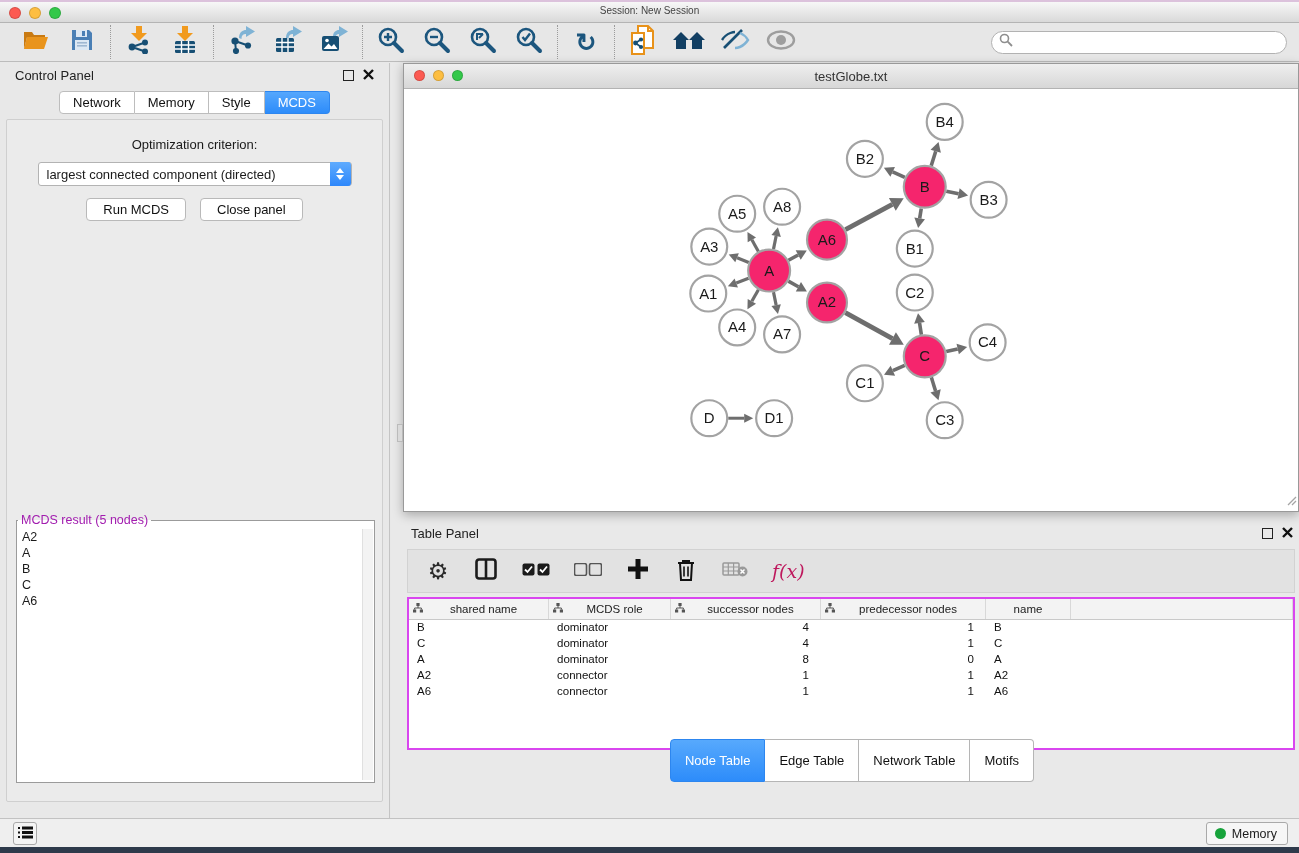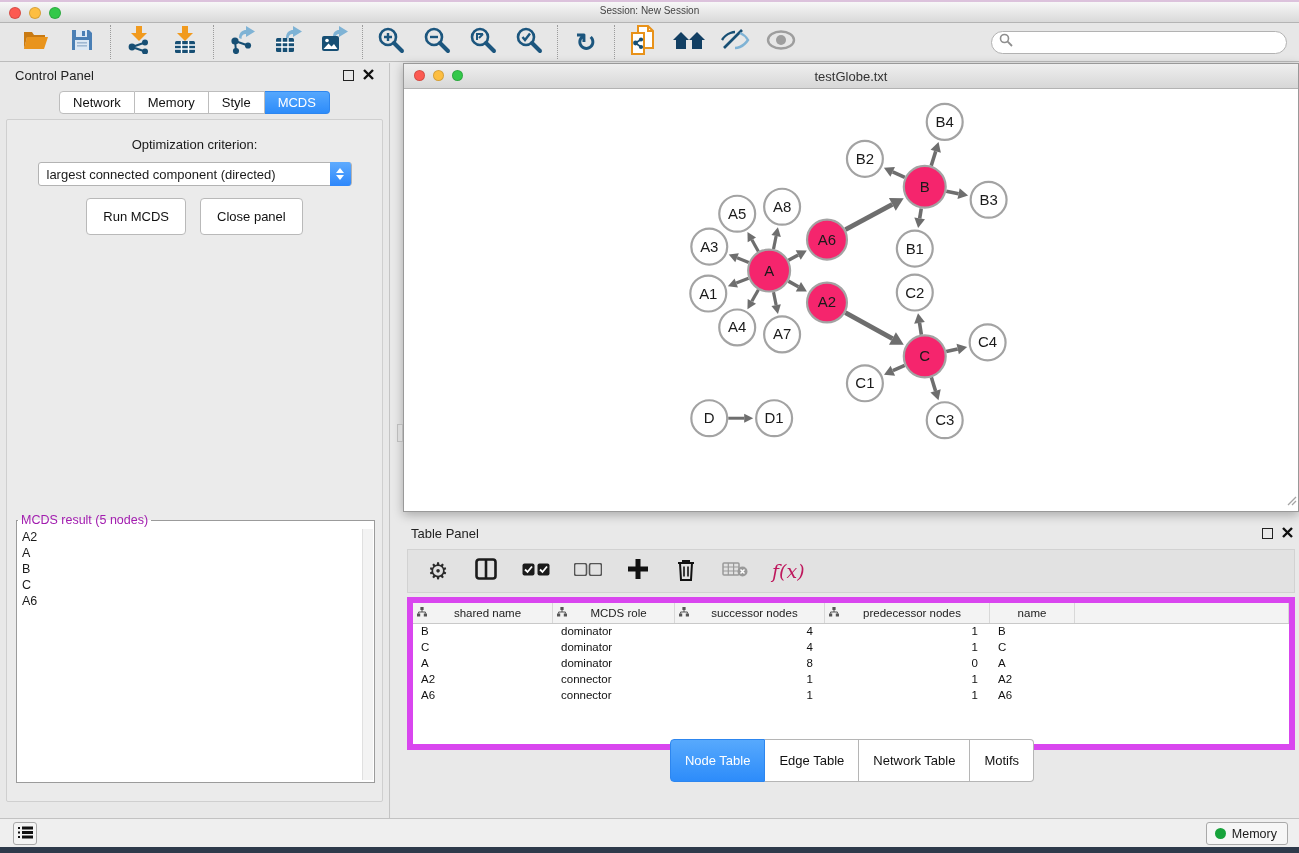--- a/index.html
+++ b/index.html
@@ -59,21 +59,21 @@
     border-radius:3px; display:flex; align-items:center; padding-left:8px; font-size:13px; position:relative; cursor:pointer;
   }
   .stepper {
     position:absolute; right:0; top:-1px; bottom:-1px; width:21px; border-radius:0 3px 3px 0;
     background:linear-gradient(#5fabfe,#2e87fb); display:flex; flex-direction:column; align-items:center; justify-content:center; gap:2px;
   }
   .stepper .tri { width:0; height:0; border-left:4px solid transparent; border-right:4px solid transparent; }
   .tri.up { border-bottom:5px solid #fff; } .tri.dn { border-top:5px solid #fff; }
   .cp-buttons { display:flex; justify-content:center; gap:14px; margin-top:12px; }
   .push-btn {
-    padding:10px 16px; font-size:13px; background:#fff; border:1px solid #b9b9b9; border-radius:4px; cursor:pointer; color:#111;
+    padding:3px 16px; font-size:13px; background:#fff; border:1px solid #b9b9b9; border-radius:4px; cursor:pointer; color:#111;
   }
   .result-box {
     position:absolute; left:9px; right:7px; top:393px; bottom:18px;
     border:1px solid #9b9b9b; background:#fff;
   }
   .result-box legend { font-size:12.5px; padding:0 3px; margin-left:1px; color:#a21caf; }
   .result-list { position:absolute; top:2px; left:3px; right:14px; bottom:2px; overflow:hidden; font-size:12.5px; }
   .result-item { line-height:16px; padding-left:2px; }
   .result-scroll { position:absolute; top:2px; right:1px; bottom:2px; width:11px; background:#f3f3f3; border-left:1px solid #e0e0e0; }
   
@@ -96,21 +96,21 @@
   .table-panel { position:absolute; left:14px; top:458px; right:0; bottom:0; }
   .tp-header { height:24px; display:flex; align-items:center; padding:0 6px; font-size:13px; color:#222; }
   .tp-toolbar {
     position:absolute; top:28px; left:2px; right:4px; height:44px; background:#e2e2e2; border:1px solid #d2d2d2;
     display:flex; align-items:center; gap:24px; padding:0 18px;
   }
   .tp-tool { display:flex; align-items:center; justify-content:center; min-width:24px; height:28px; cursor:pointer; }
   .gear-glyph { font-size:23px; color:#2b2b2b; line-height:1; }
   .fx-label { font-family:"DejaVu Serif", serif; font-style:italic; font-size:19px; color:#be185d; }
   .tp-tablewrap {
-    position:absolute; top:76px; left:2px; right:4px; bottom:68px; background:#fff; border:6px solid #d946ef; overflow:hidden;
+    position:absolute; top:76px; left:2px; right:4px; bottom:68px; background:#fff; border:2px solid #d946ef; overflow:hidden;
   }
   .grid-row { display:grid; grid-template-columns:140px 122px 150px 165px 85px 1fr; }
   .thead { background:#f3f3f3; border-bottom:1px solid #c9c9c9; height:21px; }
   .th {
     display:flex; align-items:center; font-size:11.5px; color:#222; border-right:1px solid #d8d8d8; padding:0 4px; overflow:hidden;
   }
   .th .hlabel { flex:1; text-align:center; }
   .trow { height:16px; }
   .td { font-size:11.5px; padding:1px 8px 0; white-space:nowrap; overflow:hidden; color:#111; }
   .td.num { text-align:right; padding-right:12px; }

